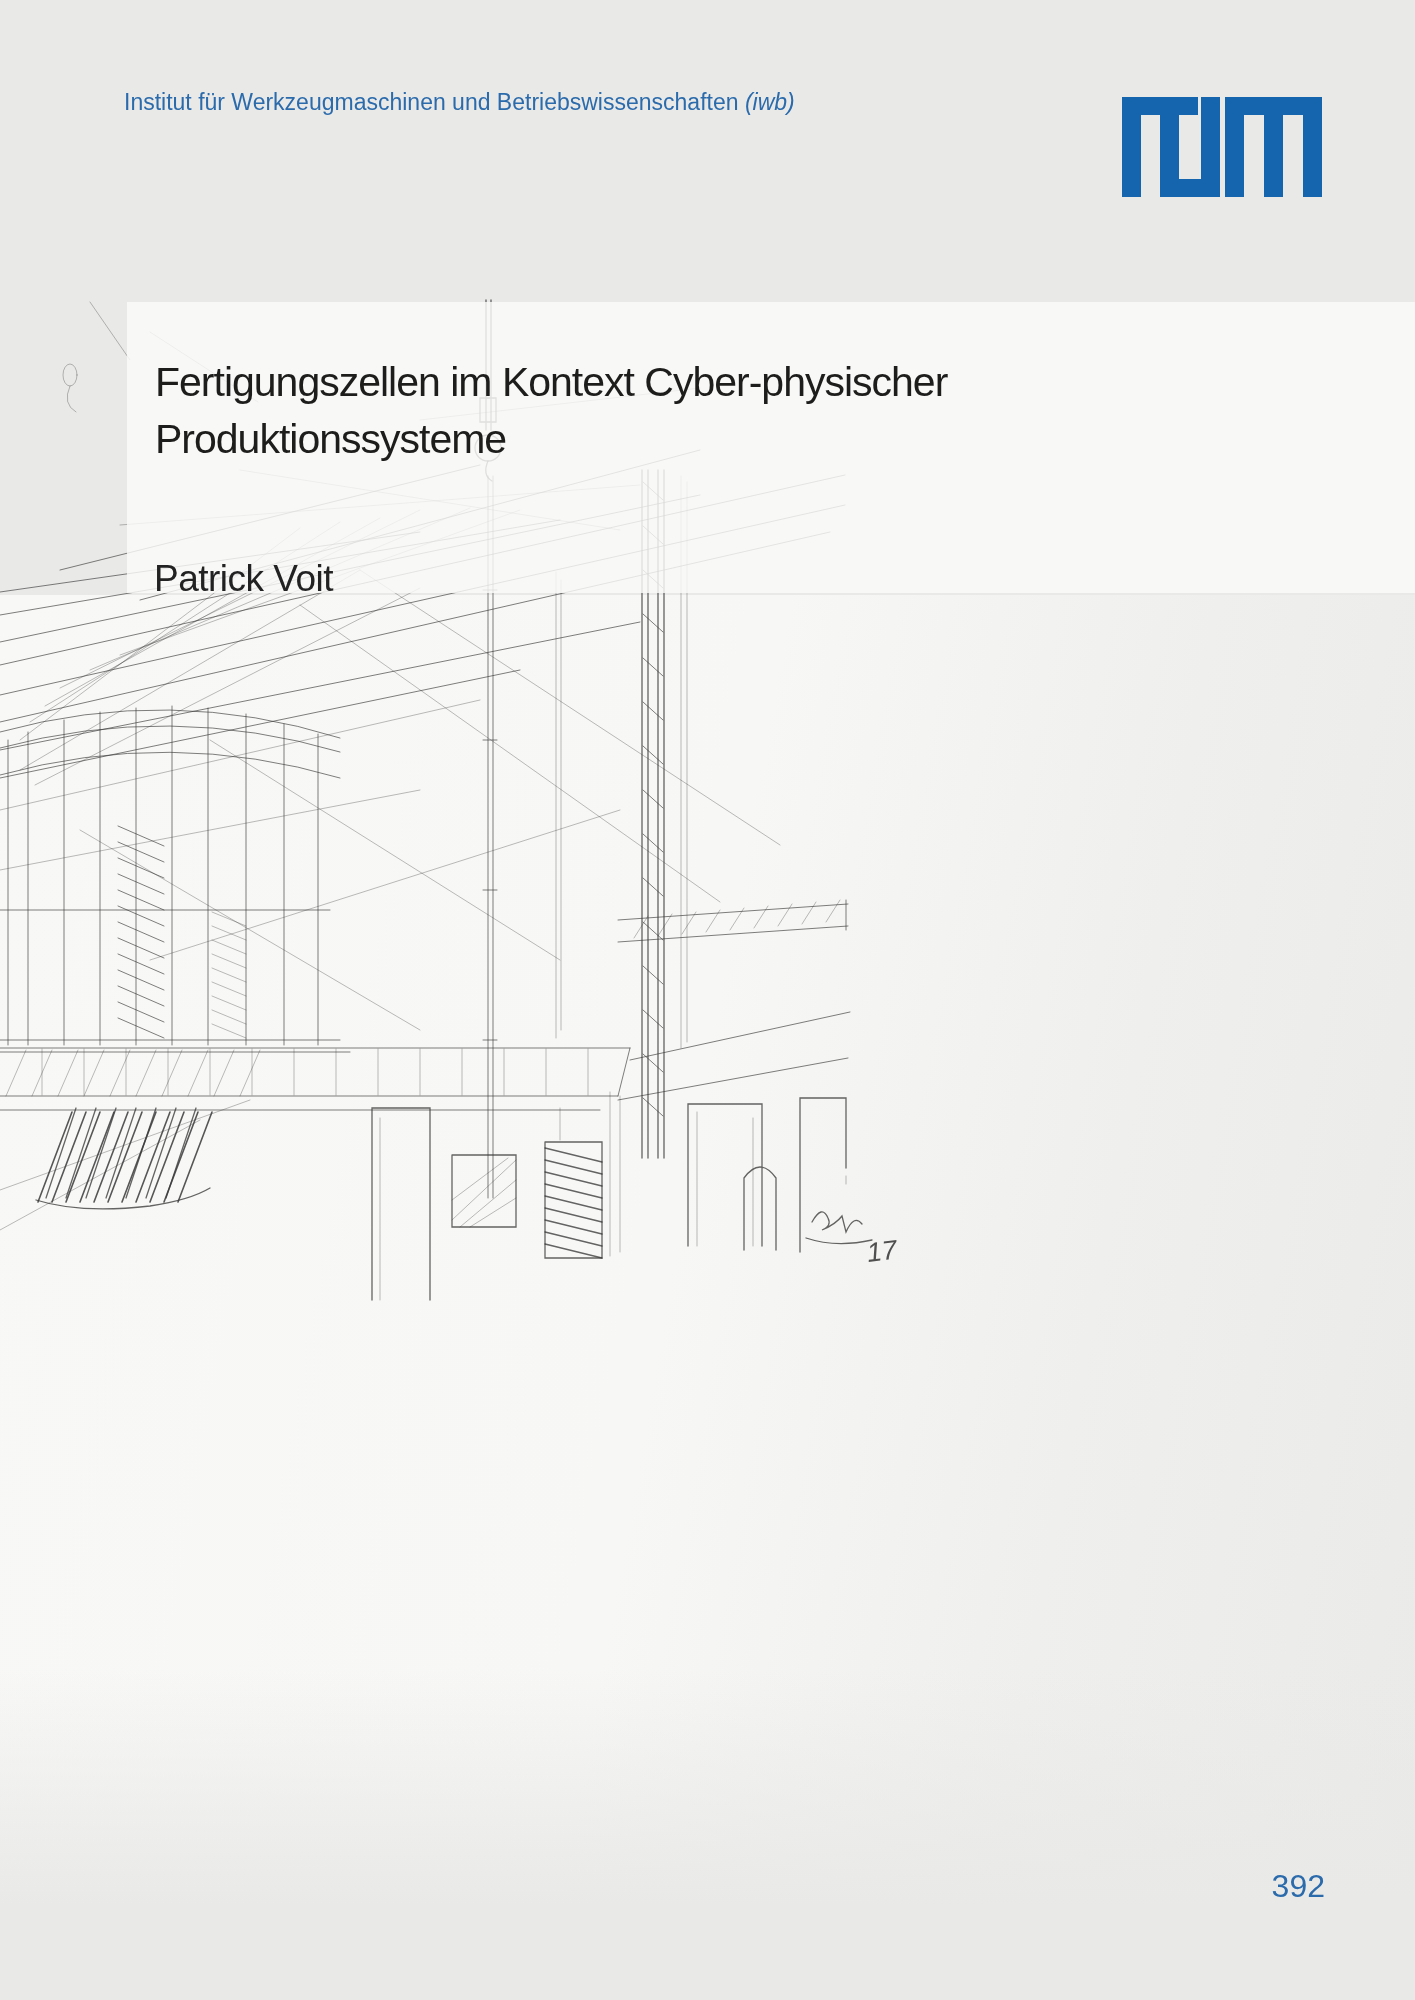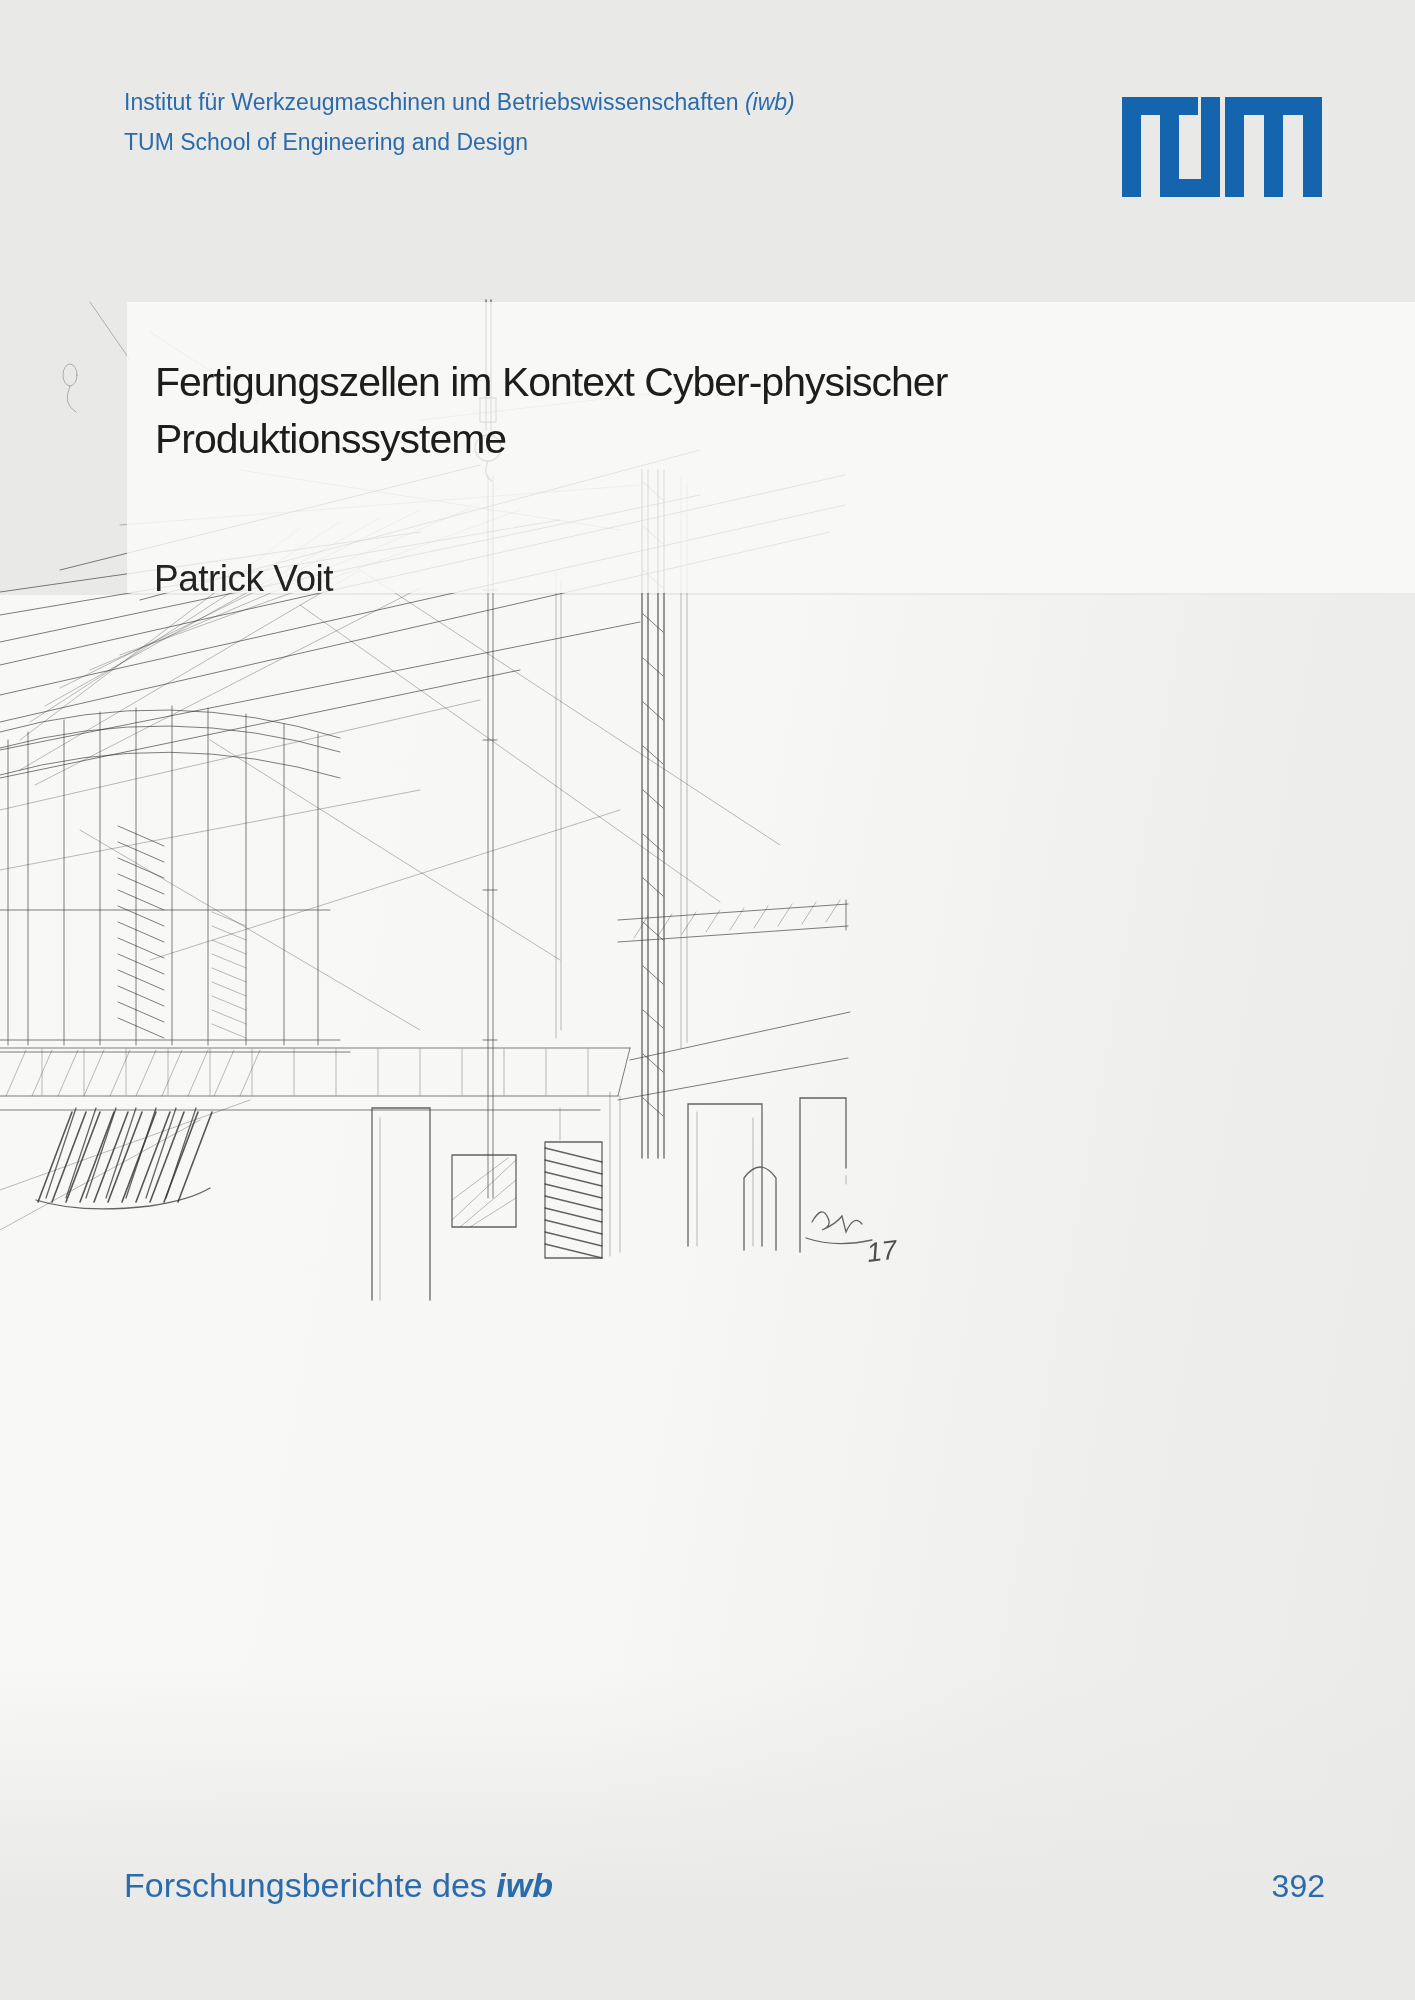--- a/index.html
+++ b/index.html
@@ -75,21 +75,20 @@
     font-size:32px;
   }
 </style>
 </head>
 <body>
 
 <div class="page">
 
   <div class="affil">
     <div><span>Institut für Werkzeugmaschinen und Betriebswissenschaften </span><em>(iwb)</em></div>
-    <div>TUM School of Engineering and Design</div>
   </div>
 
   <svg class="logo" viewBox="0 0 200 100" role="img">
     <path fill="currentColor" d="M0 0H76V18H0Z M0 0H19V100H0Z M38 18H57V100H38Z M79 0H98V100H79Z M38 82H98V100H38Z M103 0H200V18H103Z M103 0H122V100H103Z M142 0H161V100H142Z M181 0H200V100H181Z"></path>
   </svg>
 
   <div class="paper"></div>
 
   <svg class="sketch" viewBox="0 0 1415 1635">
     <g>
@@ -147,16 +146,15 @@
 
   <div class="band"></div>
 
   <h1 class="title">
     <div>Fertigungszellen im Kontext Cyber-physischer</div>
     <div>Produktionssysteme</div>
   </h1>
 
   <div class="author">Patrick Voit</div>
 
-  <div class="series"><span>Forschungsberichte des </span><b>iwb</b></div>
   <div class="volume">392</div>
 
 </div>
 
 </body></html>

